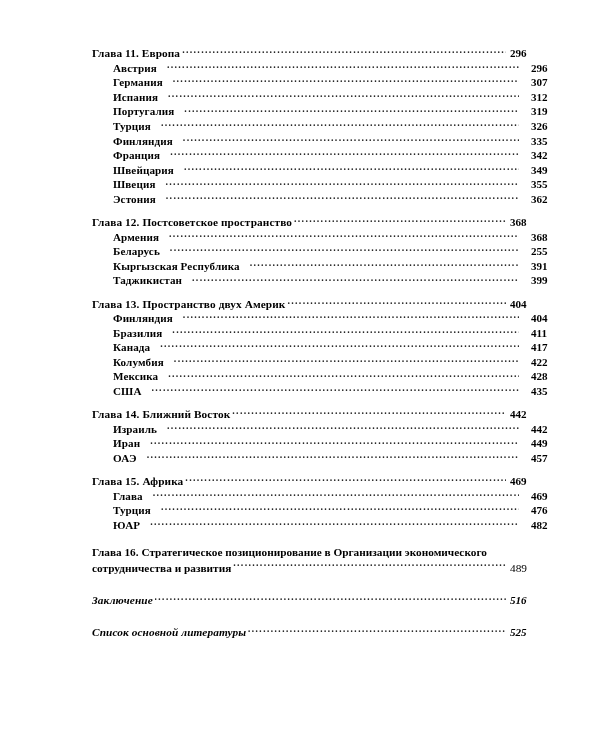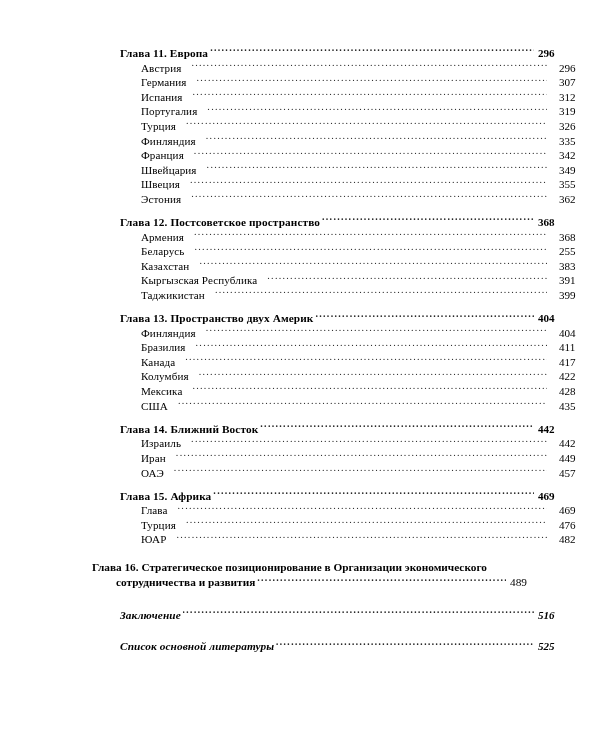--- a/index.html
+++ b/index.html
@@ -20,27 +20,26 @@
   #toc {
     position: absolute;
     left: 92px;
     top: 46px;
     width: 442px;
   }
 
   
   .toc-entry {
     display: flex;
-    align-items: flex-start;
+    align-items: center;
     width: 100%;
     line-height: 14.6px;
     height: 14.6px;
     font-size: 11.1px;
     white-space: nowrap;
-    margin-left: 28px;
   }
 
   .toc-entry .title {
     flex: 0 0 auto;
     letter-spacing: .1px;
   }
 
   
   .toc-entry .leader {
     flex: 1 1 auto;
@@ -76,21 +75,21 @@
     font-weight: bold;
     font-size: 11.3px;
     margin-top: 8.5px;
   }
   .level-chapter .page { font-weight: bold; }
   #toc > .level-chapter:first-child { margin-top: 0; }
 
   
   .level-sub {
     padding-left: 21px;
-    font-weight: normal;
+    font-weight: bold;
     gap: 8px;
   }
 
   
   .level-back {
     font-weight: bold;
     font-size: 11.3px;
     margin-top: 17px;
     font-style: italic;
   }
@@ -106,21 +105,21 @@
   .chapter-wrap .first-line {
     white-space: nowrap;
   }
   .chapter-wrap .second-row {
     display: flex;
     align-items: baseline;
     width: 100%;
     height: 15.4px;
     white-space: nowrap;
   }
-  .chapter-wrap .second-row .title { flex: 0 0 auto; margin-left: 24px; }
+  .chapter-wrap .second-row .title { flex: 0 0 auto; }
   .chapter-wrap .second-row .leader {
     flex: 1 1 auto;
     position: relative;
     overflow: hidden;
     margin: 0 1.5px 0 2px;
     height: 11px;
   }
   .chapter-wrap .second-row .leader::before {
     content: ". . . . . . . . . . . . . . . . . . . . . . . . . . . . . . . . . . . . . . . . . . . . . "
              ". . . . . . . . . . . . . . . . . . . . . . . . . . . . . . . . . . . . . . . . . . . . . "
@@ -210,25 +209,20 @@
       <span class="title">Армения</span>
       <span class="leader"></span>
       <span class="page">368</span>
     </div>
     <div class="toc-entry level-sub">
       <span class="title">Беларусь</span>
       <span class="leader"></span>
       <span class="page">255</span>
     </div>
     <div class="toc-entry level-sub">
-      <span class="title">Казахстан</span>
-      <span class="leader"></span>
-      <span class="page">383</span>
-    </div>
-    <div class="toc-entry level-sub">
       <span class="title">Кыргызская Республика</span>
       <span class="leader"></span>
       <span class="page">391</span>
     </div>
     <div class="toc-entry level-sub">
       <span class="title">Таджикистан</span>
       <span class="leader"></span>
       <span class="page">399</span>
     </div>
     <div class="toc-entry level-chapter">

